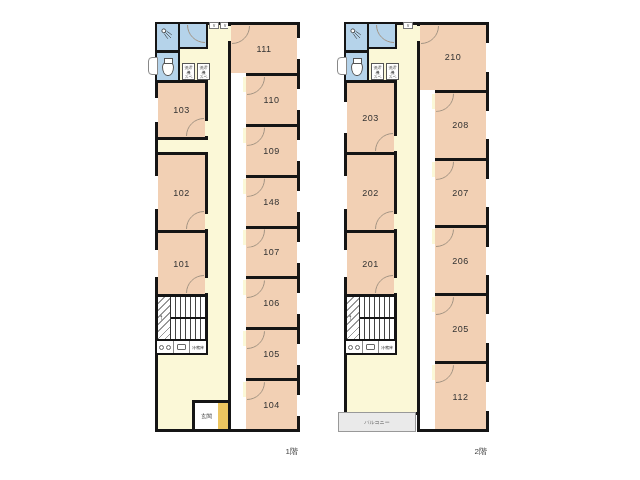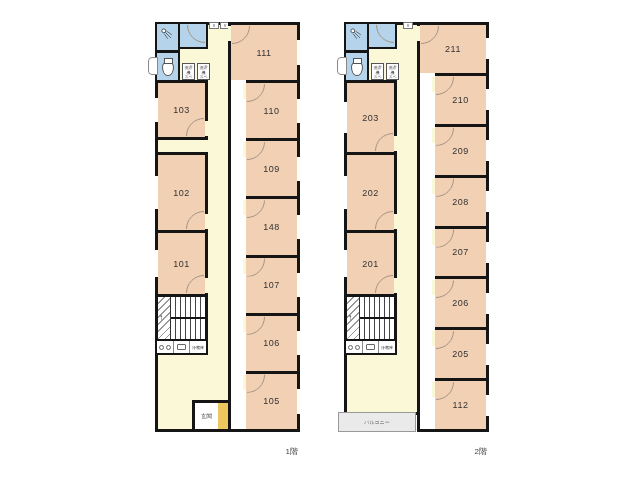--- a/index.html
+++ b/index.html
@@ -195,20 +195,26 @@
         <i class="arc arc-tl"></i>
         <i class="win win-r"></i>
         <span class="num">106</span>
       </div>
       <div class="room-r">
         <i class="gap-l"></i>
         <i class="arc arc-tl"></i>
         <i class="win win-r"></i>
         <span class="num">105</span>
       </div>
+      <div class="room-r">
+        <i class="gap-l"></i>
+        <i class="arc arc-tl"></i>
+        <i class="win win-r"></i>
+        <span class="num">104</span>
+      </div>
     </div>
 
     <div class="floor-label">1階</div>
   </div>
 
   <div class="plan" style="left:344px;">
 
     <div class="left-block" style="height:393px;">
       <div class="cell shower">
         <svg class="shower-icon" width="16" height="16" viewBox="0 0 20 20">
@@ -274,33 +280,21 @@
       </div>
     </div>
 
     <div class="balcony">バルコニー</div>
 
     <div class="right-block">
       <div class="room-r">
         <i class="gap-l"></i>
         <i class="arc arc-tl"></i>
         <i class="win win-r"></i>
-        <span class="num">211</span>
-      </div>
-      <div class="room-r">
-        <i class="gap-l"></i>
-        <i class="arc arc-tl"></i>
-        <i class="win win-r"></i>
         <span class="num">210</span>
-      </div>
-      <div class="room-r">
-        <i class="gap-l"></i>
-        <i class="arc arc-tl"></i>
-        <i class="win win-r"></i>
-        <span class="num">209</span>
       </div>
       <div class="room-r">
         <i class="gap-l"></i>
         <i class="arc arc-tl"></i>
         <i class="win win-r"></i>
         <span class="num">208</span>
       </div>
       <div class="room-r">
         <i class="gap-l"></i>
         <i class="arc arc-tl"></i>

